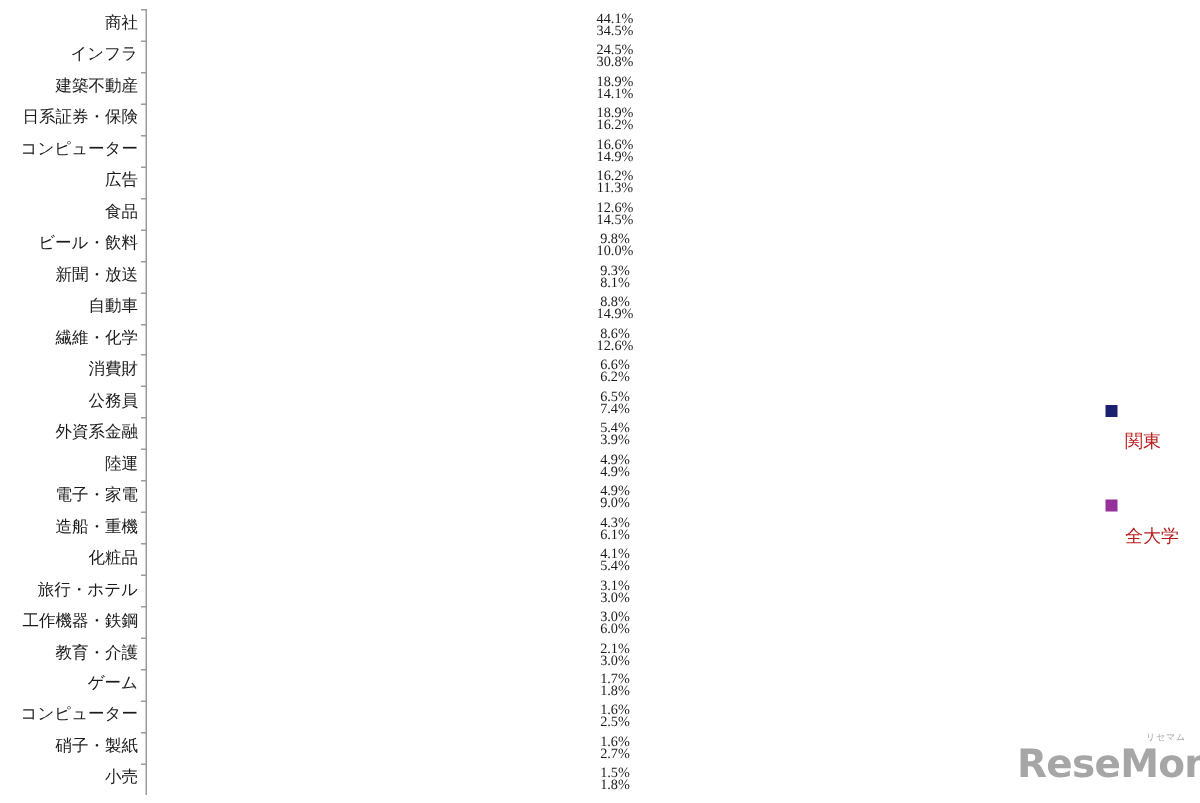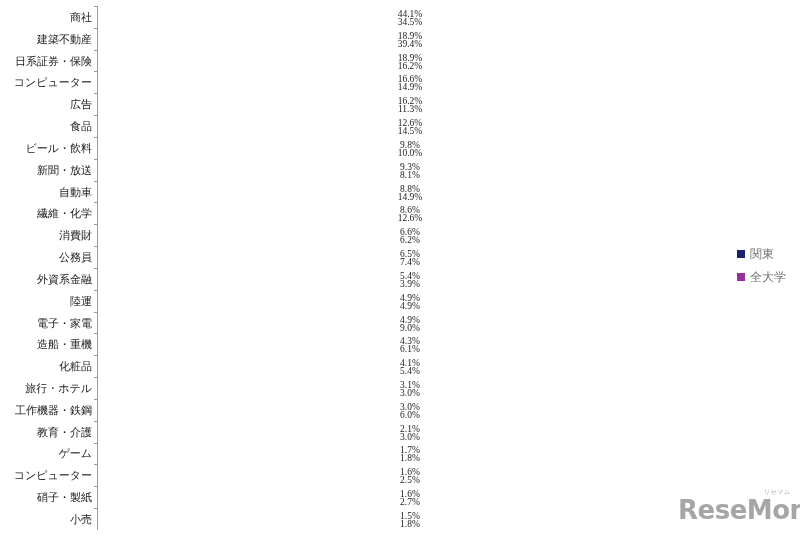--- a/index.html
+++ b/index.html
@@ -117,23 +117,24 @@
   }
   .legend-swatch {
     width: 8px;
     height: 8px;
     display: block;
   }
   .legend-swatch.s0 { background: #1b2071; }
   .legend-swatch.s1 { background: #96309a; }
   .legend-label {
     font-size: 12px;
-    color: #737373;
+    color: #b91c1c;
     white-space: nowrap;
     line-height: 1;
+    margin-top: 40px;
   }
 
   
   .watermark {
     position: absolute;
     left: 678px;
     top: 489px;
     width: 116px;
     height: 34px;
     color: #a6a6a6;
@@ -172,28 +173,40 @@
             <span class="bar s0" style="width: 573.3px;"></span>
             <span class="val">44.1%</span>
           </div>
           <div class="bar-line">
             <span class="bar s1" style="width: 448.5px;"></span>
             <span class="val">34.5%</span>
           </div>
         </div>
         <div class="row">
           <div class="tick"></div>
+          <div class="cat-label">インフラ</div>
+          <div class="bar-line">
+            <span class="bar s0" style="width: 318.5px;"></span>
+            <span class="val">24.5%</span>
+          </div>
+          <div class="bar-line">
+            <span class="bar s1" style="width: 400.4px;"></span>
+            <span class="val">30.8%</span>
+          </div>
+        </div>
+        <div class="row">
+          <div class="tick"></div>
           <div class="cat-label">建築不動産</div>
           <div class="bar-line">
             <span class="bar s0" style="width: 245.7px;"></span>
             <span class="val">18.9%</span>
           </div>
           <div class="bar-line">
             <span class="bar s1" style="width: 183.3px;"></span>
-            <span class="val">39.4%</span>
+            <span class="val">14.1%</span>
           </div>
         </div>
         <div class="row">
           <div class="tick"></div>
           <div class="cat-label">日系証券・保険</div>
           <div class="bar-line">
             <span class="bar s0" style="width: 245.7px;"></span>
             <span class="val">18.9%</span>
           </div>
           <div class="bar-line">

